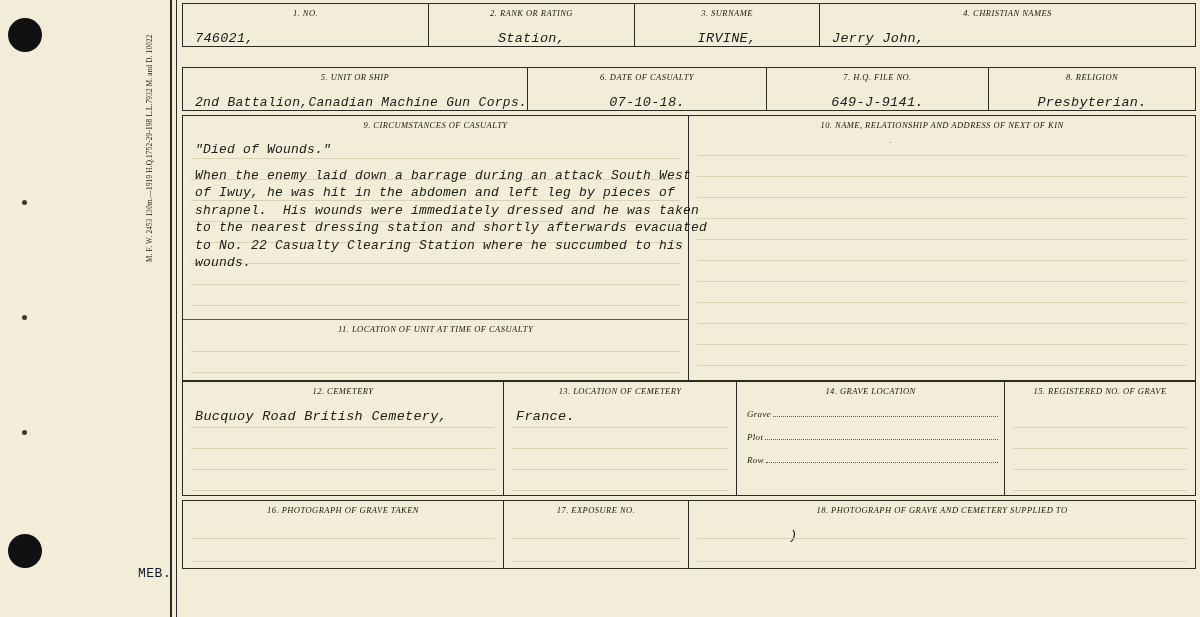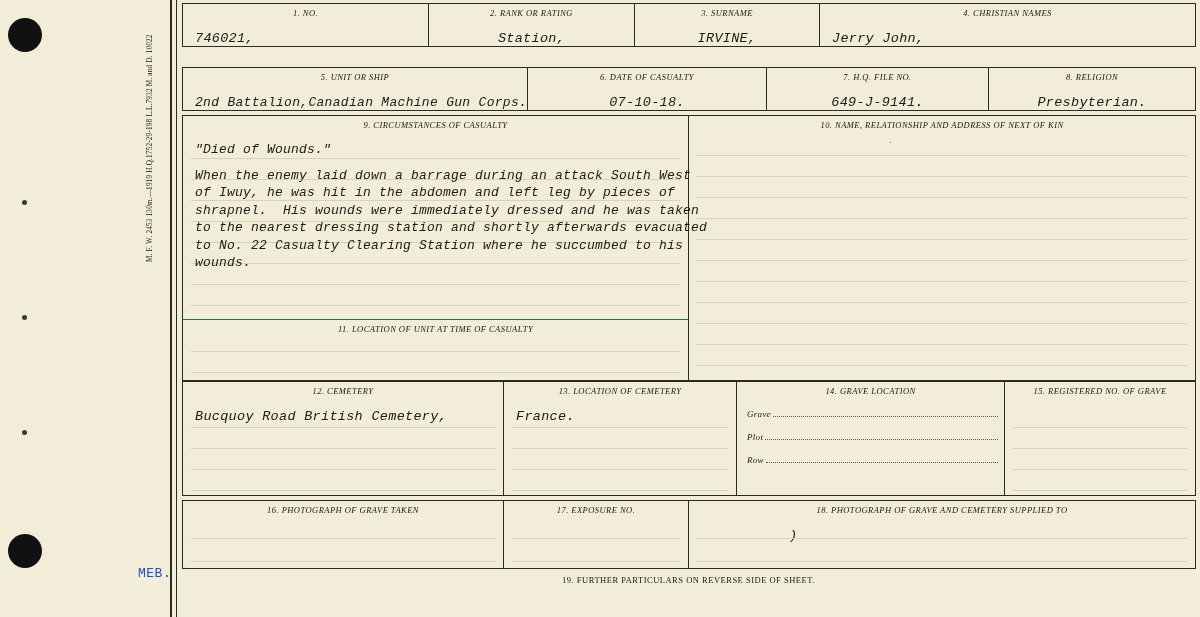--- a/index.html
+++ b/index.html
@@ -174,21 +174,21 @@
     text-align: left;
   }
 
   .initials {
     position: absolute;
     left: 138px;
     top: 566px;
     font-family: "Liberation Mono", monospace;
     font-size: 13px;
     letter-spacing: 0.5px;
-    color: #1d4ed8;
+    color: #0f172a;
   }
   .tinymark {
     position: absolute;
     font-size: 9px;
     color: #4a4a3c;
   }
 </style>
 </head>
 <body>
 
@@ -488,15 +488,14 @@
                   <i style="top:20px"></i>
                   <i style="top:43px"></i>
                 </div>
             <div class="val" style="padding-left:100px">)</div>
           </div>
         </td>
       </tr>
     </tbody>
       </table>
 
-    <div class="footnote">19.  FURTHER PARTICULARS ON REVERSE SIDE OF SHEET.</div>
   </div>
 </div>
 
 </body></html>

